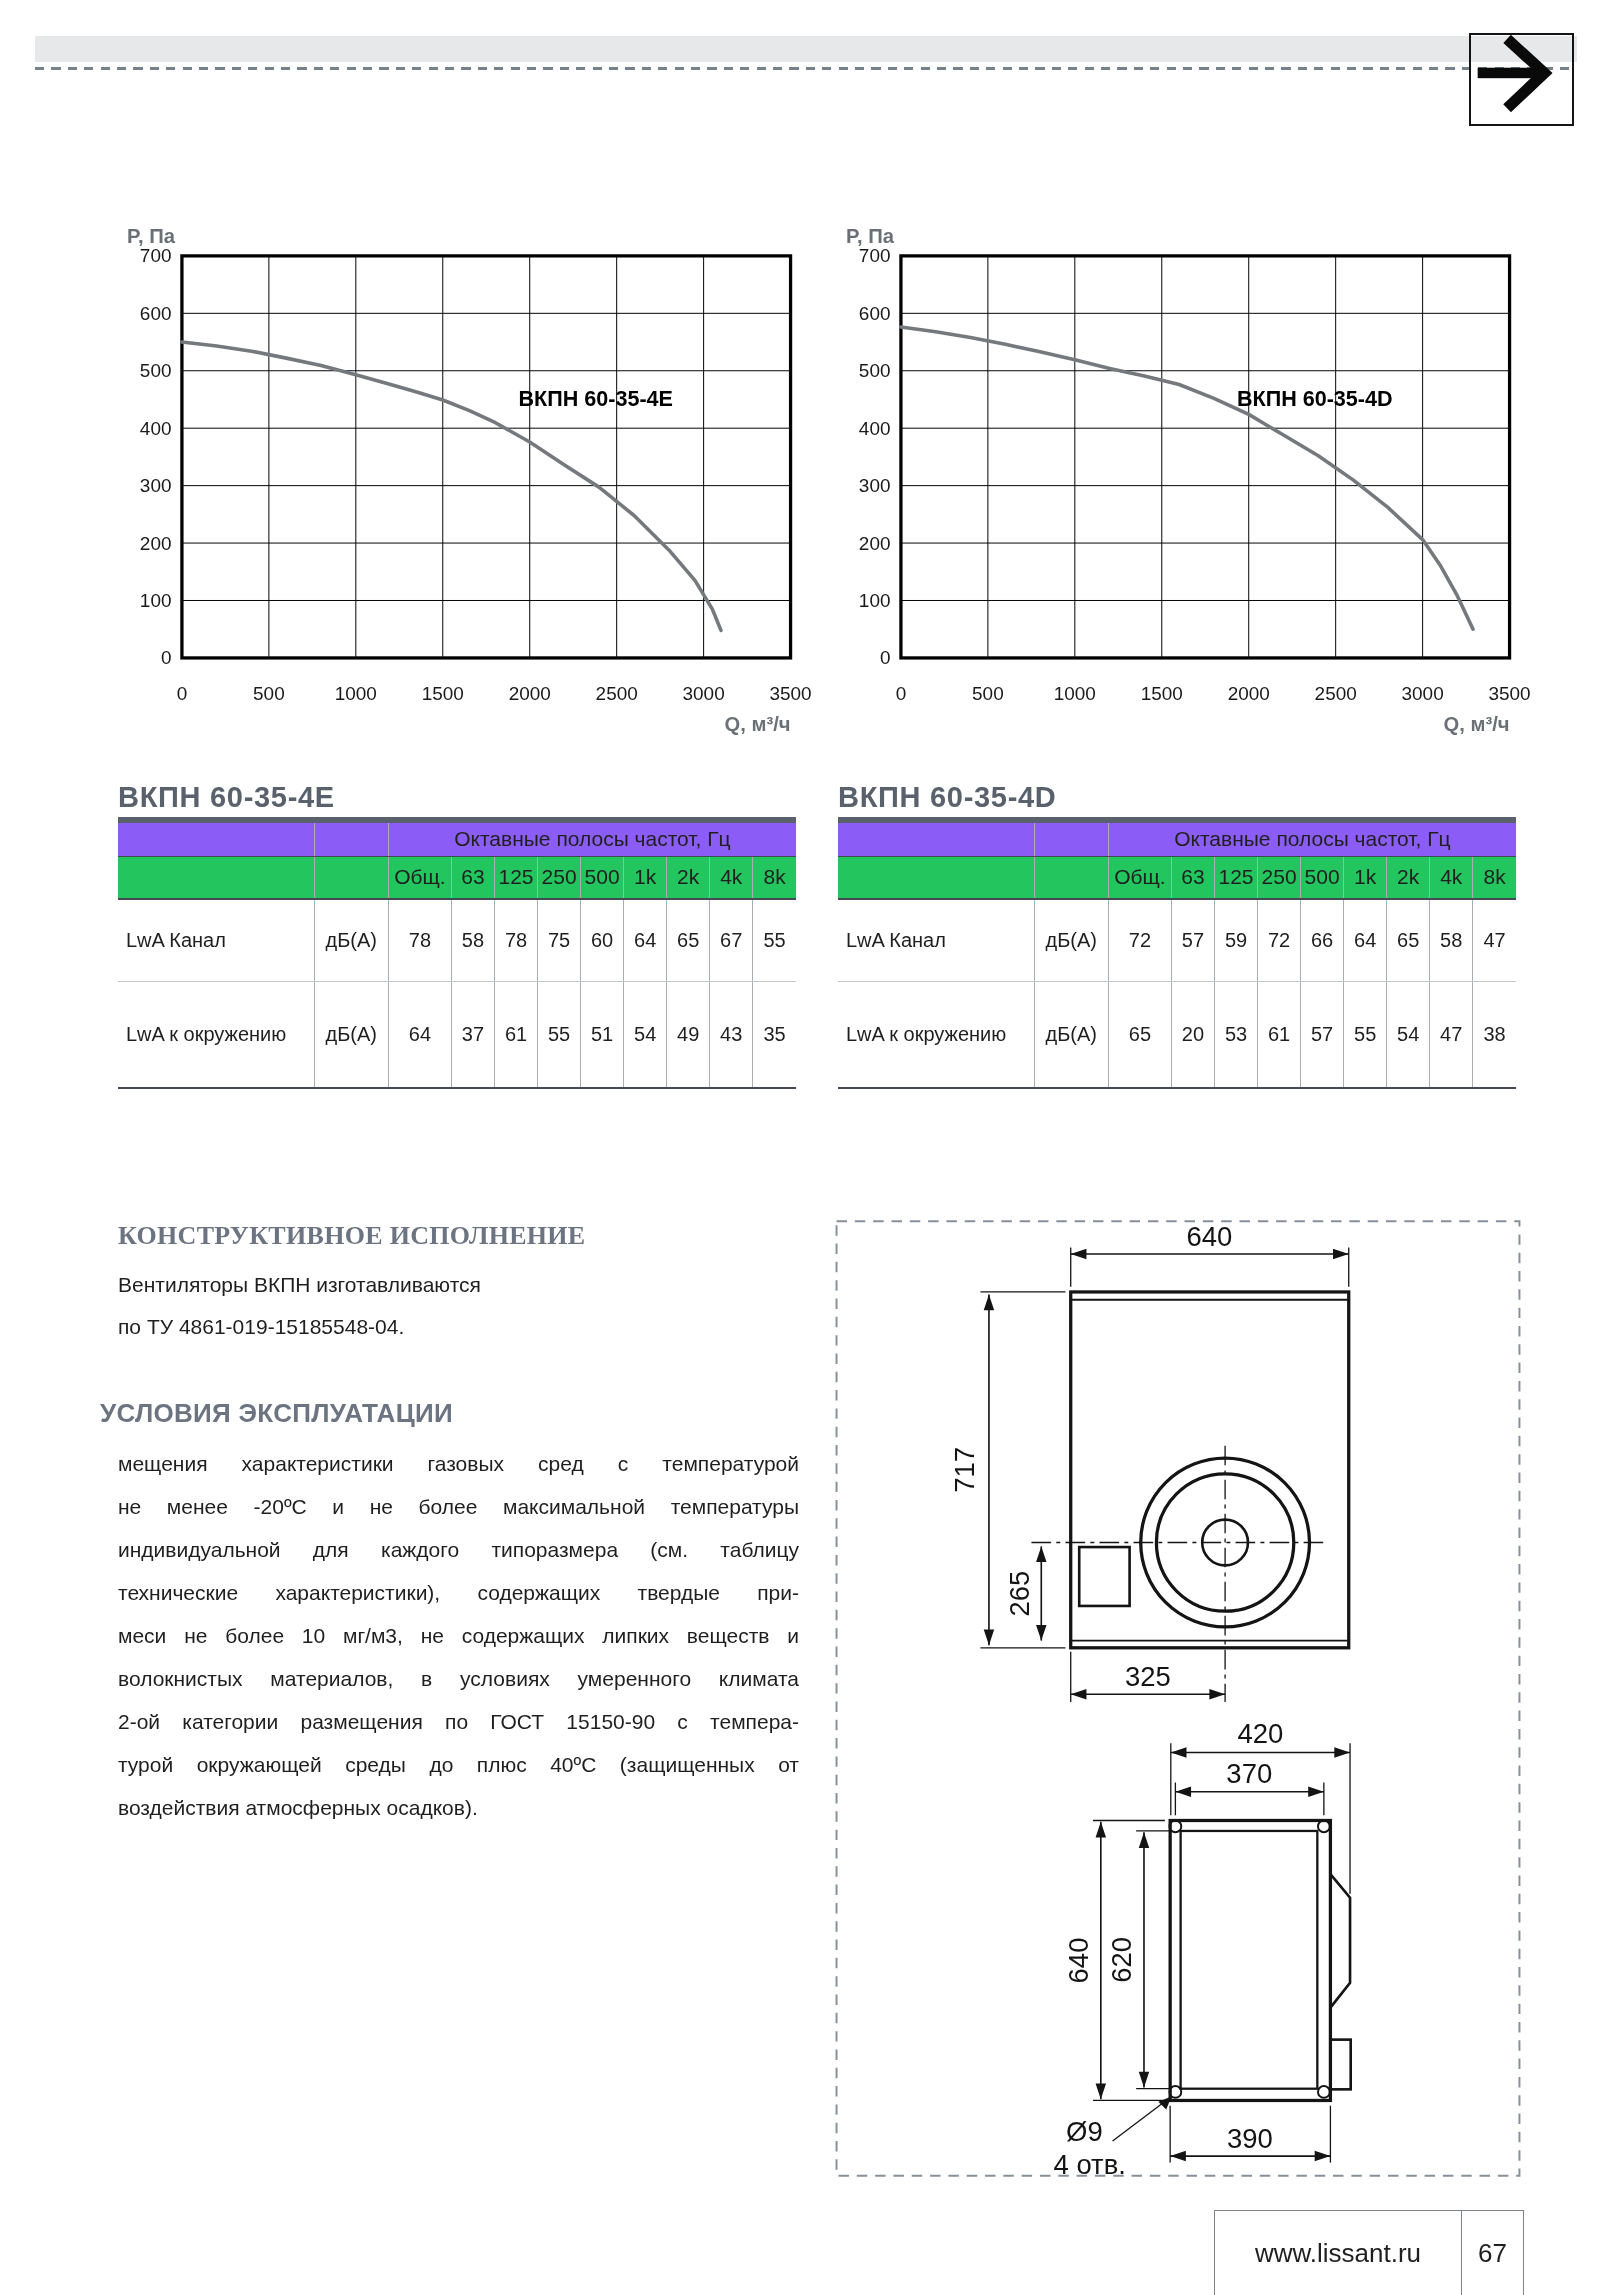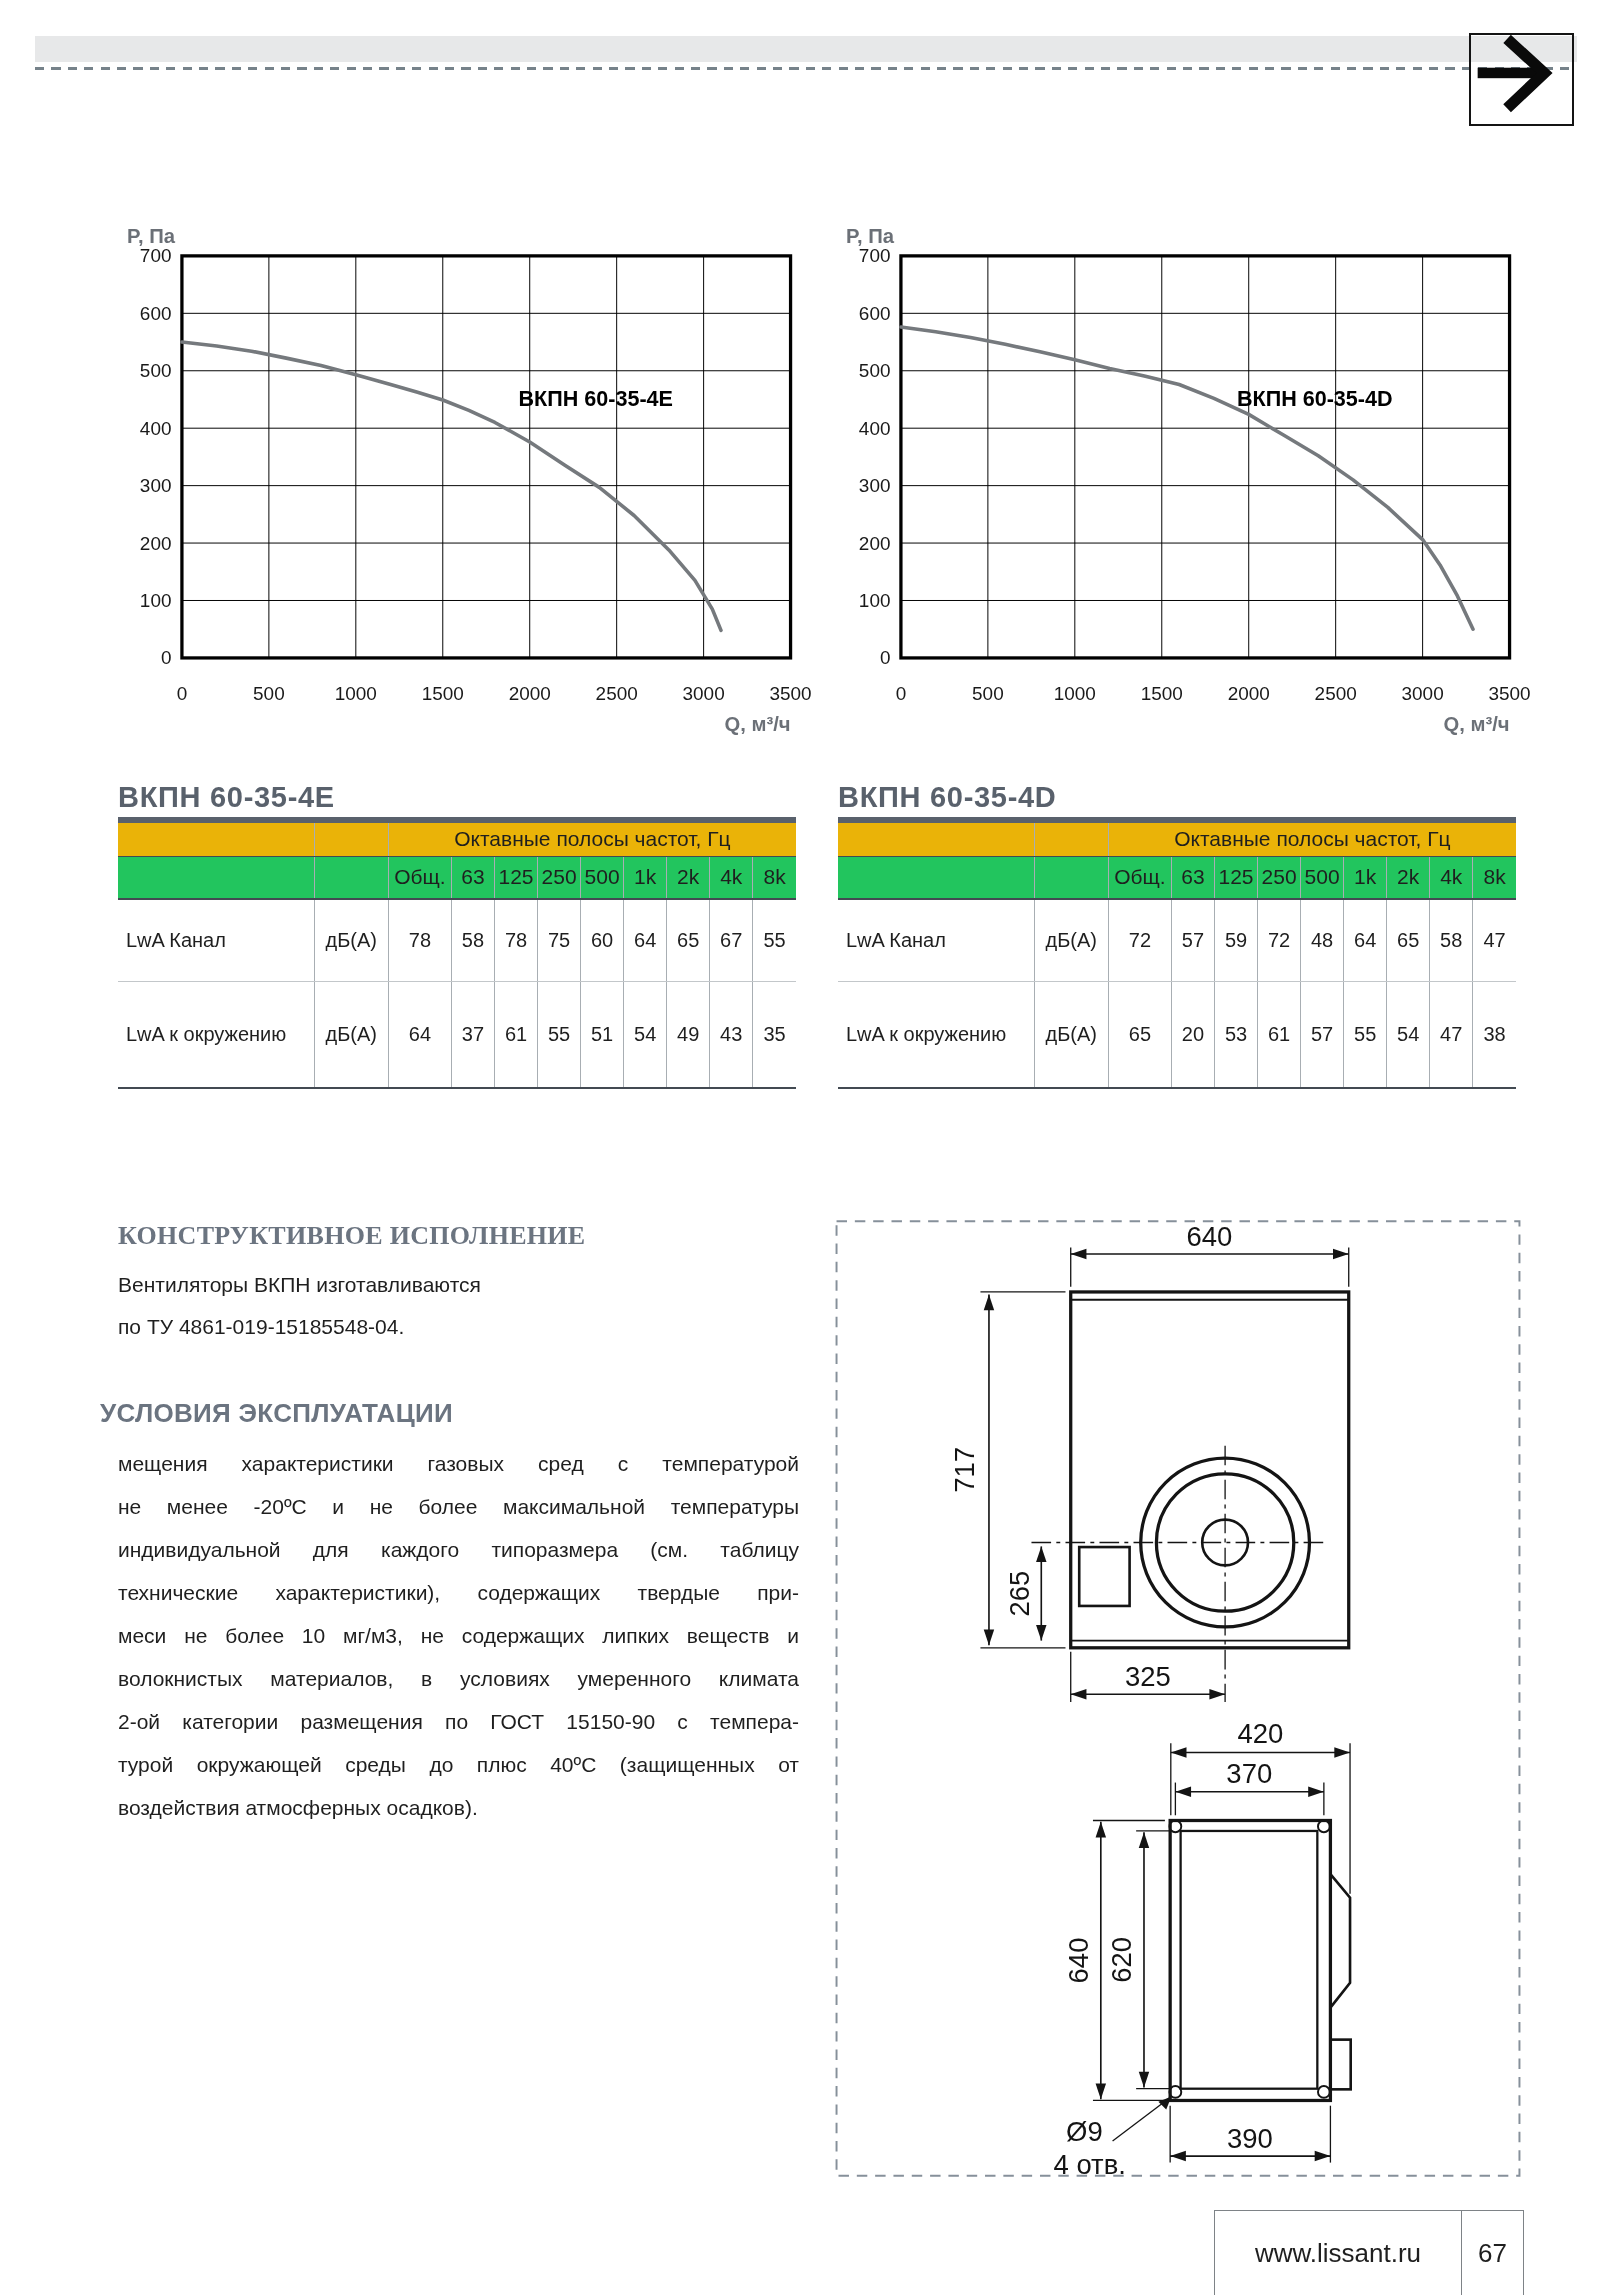--- a/index.html
+++ b/index.html
@@ -18,21 +18,21 @@
   .chart-left { left:105px; top:216px; }
   .chart-right { left:824px; top:216px; }
 
   
   .tbl-title { font-size:29px; font-weight:bold; color:#59616c; letter-spacing:0.7px; }
   .tbl-bar { width:678px; height:6.5px; background:#59616c; }
   table.noise { width:678px; border-collapse:collapse; table-layout:fixed;
     border-bottom:2px solid #434a52; font-size:20px; }
   table.noise td { border-left:1.3px solid #a8aeb3; text-align:center; vertical-align:middle; }
   table.noise td:first-child { border-left:none; text-align:left; padding-left:7.9px; }
-  table.noise tr.h1 td { border-bottom:1.3px solid #434a52; background:#eab308; font-size:21px; height:33px; }
+  table.noise tr.h1 td { border-bottom:1.3px solid #434a52; background:#8b5cf6; font-size:21px; height:33px; }
   table.noise tr.h2 td { border-bottom:2px solid #434a52; background:#22c55e; font-size:21px; height:43px; }
   table.noise tr.d1 td { border-bottom:1.3px solid #c3c7ca; height:82px; }
   table.noise tr.d2 td { height:107px; }
 
   
   .sec-h { font-size:26px; font-weight:bold; color:#6b7480; letter-spacing:0.3px; }
   .sec-body { font-size:21px; line-height:42px; color:#1f1f1f; width:684px; }
   .para { font-size:21px; line-height:43px; width:681px; }
   .para .jl { text-align-last:justify; }
 
@@ -230,21 +230,21 @@
           <td>4k</td>
           <td>8k</td>
         </tr>
         <tr class="d1">
           <td>LwA Канал</td>
           <td>дБ(А)</td>
           <td>72</td>
           <td>57</td>
           <td>59</td>
           <td>72</td>
-          <td>48</td>
+          <td>66</td>
           <td>64</td>
           <td>65</td>
           <td>58</td>
           <td>47</td>
         </tr>
         <tr class="d2">
           <td>LwA к окружению</td>
           <td>дБ(А)</td>
           <td>65</td>
           <td>20</td>

